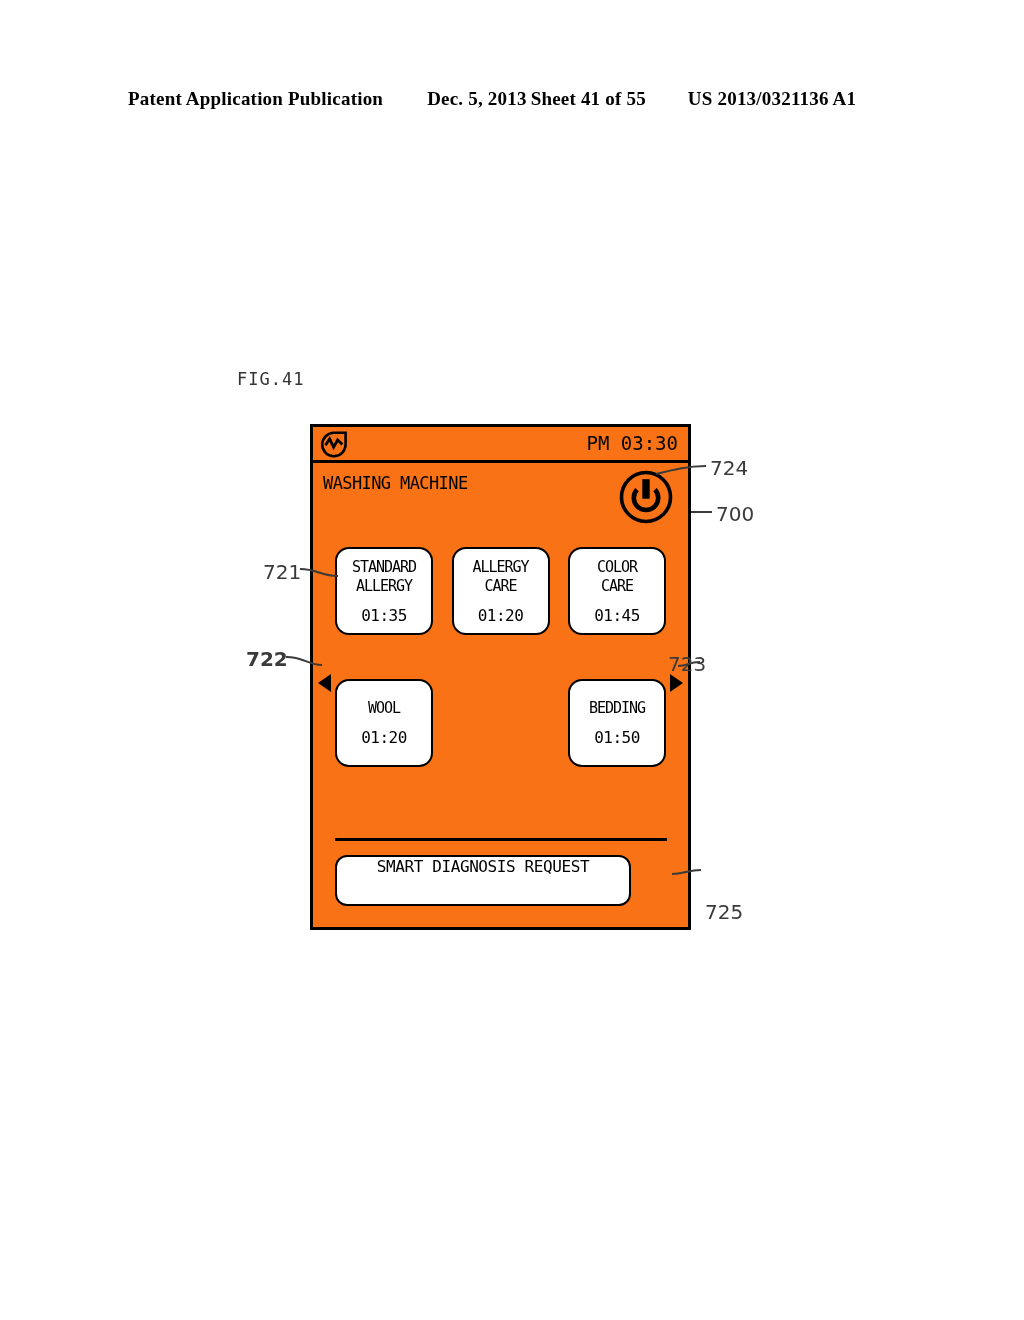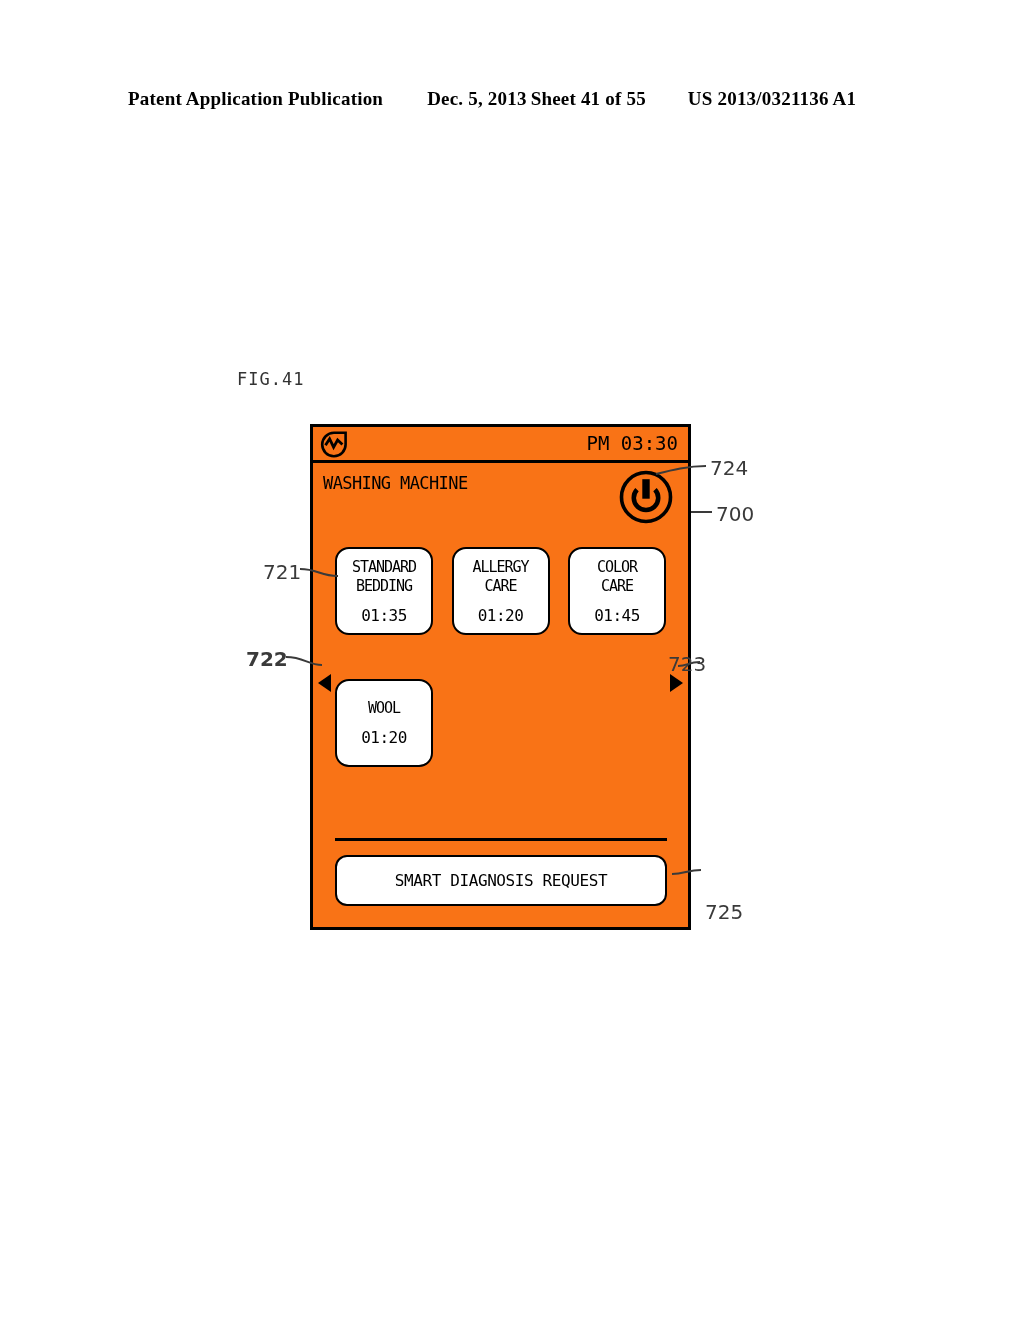--- a/index.html
+++ b/index.html
@@ -170,27 +170,26 @@
     width: 332px;
     height: 0;
     border-top: 3px solid #000000;
   }
 
   
   #diagnosis-button {
     position: absolute;
     left: 22px;
     top: 428px;
-    width: 332px;
+    width: 296px;
     height: 51px;
     border: 2px solid #000000;
     border-radius: 12px;
     box-sizing: border-box;
     display: flex;
-    align-items: center;
     justify-content: center;
     font-family: "DejaVu Sans Mono", monospace;
     font-size: 16px;
     letter-spacing: -0.4px;
     background: #ffffff;
   }
 
   
   .ref-num {
     position: absolute;
@@ -248,39 +247,43 @@
         <rect x="24.3" y="10.2" width="7.4" height="19.5" fill="#000"></rect>
       </svg>
     </span>
   </div>
 
   <div id="program-area">
 
     <div class="program-row" id="program-row-1">
       <div class="program-button">
         <span class="pb-name">STANDARD
-BEDDING</span>
+ALLERGY</span>
         <span class="pb-time">01:35</span>
       </div>
       <div class="program-button">
         <span class="pb-name">ALLERGY
 CARE</span>
         <span class="pb-time">01:20</span>
       </div>
       <div class="program-button">
         <span class="pb-name">COLOR
 CARE</span>
         <span class="pb-time">01:45</span>
       </div>
     </div>
 
     <div class="program-row" id="program-row-2">
       <div class="program-button">
         <span class="pb-name">WOOL</span>
         <span class="pb-time">01:20</span>
+      </div>
+      <div class="program-button">
+        <span class="pb-name">BEDDING</span>
+        <span class="pb-time">01:50</span>
       </div>
     </div>
 
   </div>
 
   <span class="page-arrow" id="arrow-left"></span>
   <span class="page-arrow" id="arrow-right"></span>
 
   <div id="separator"></div>
 

